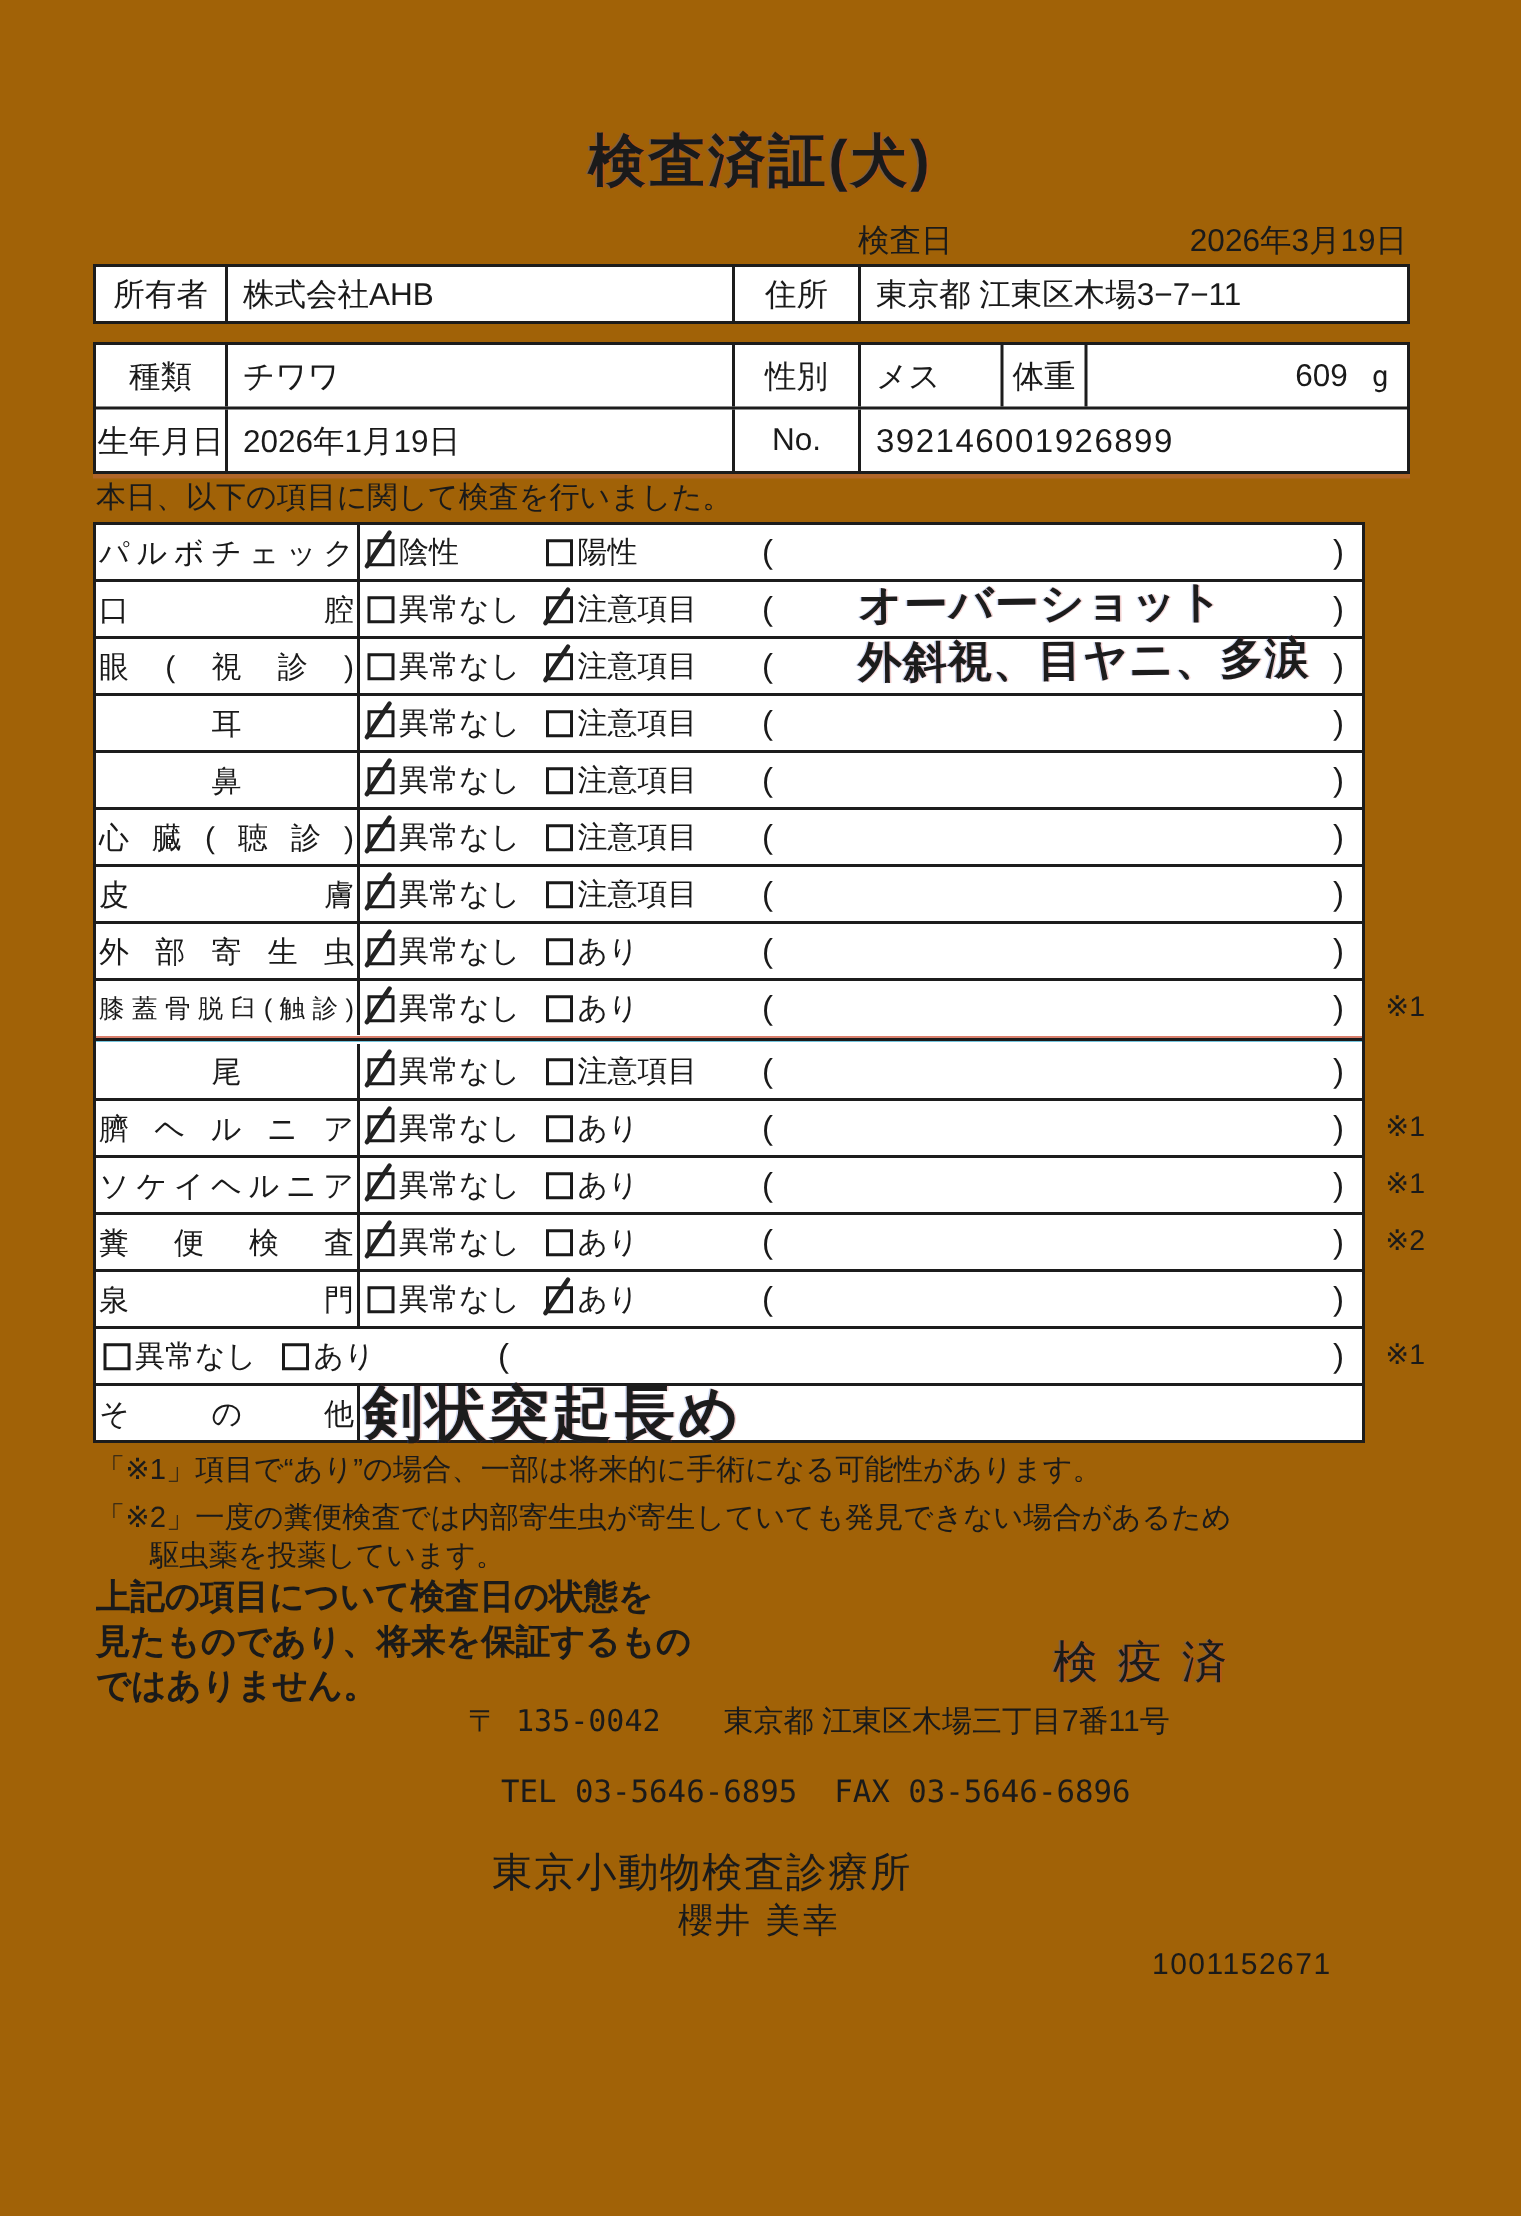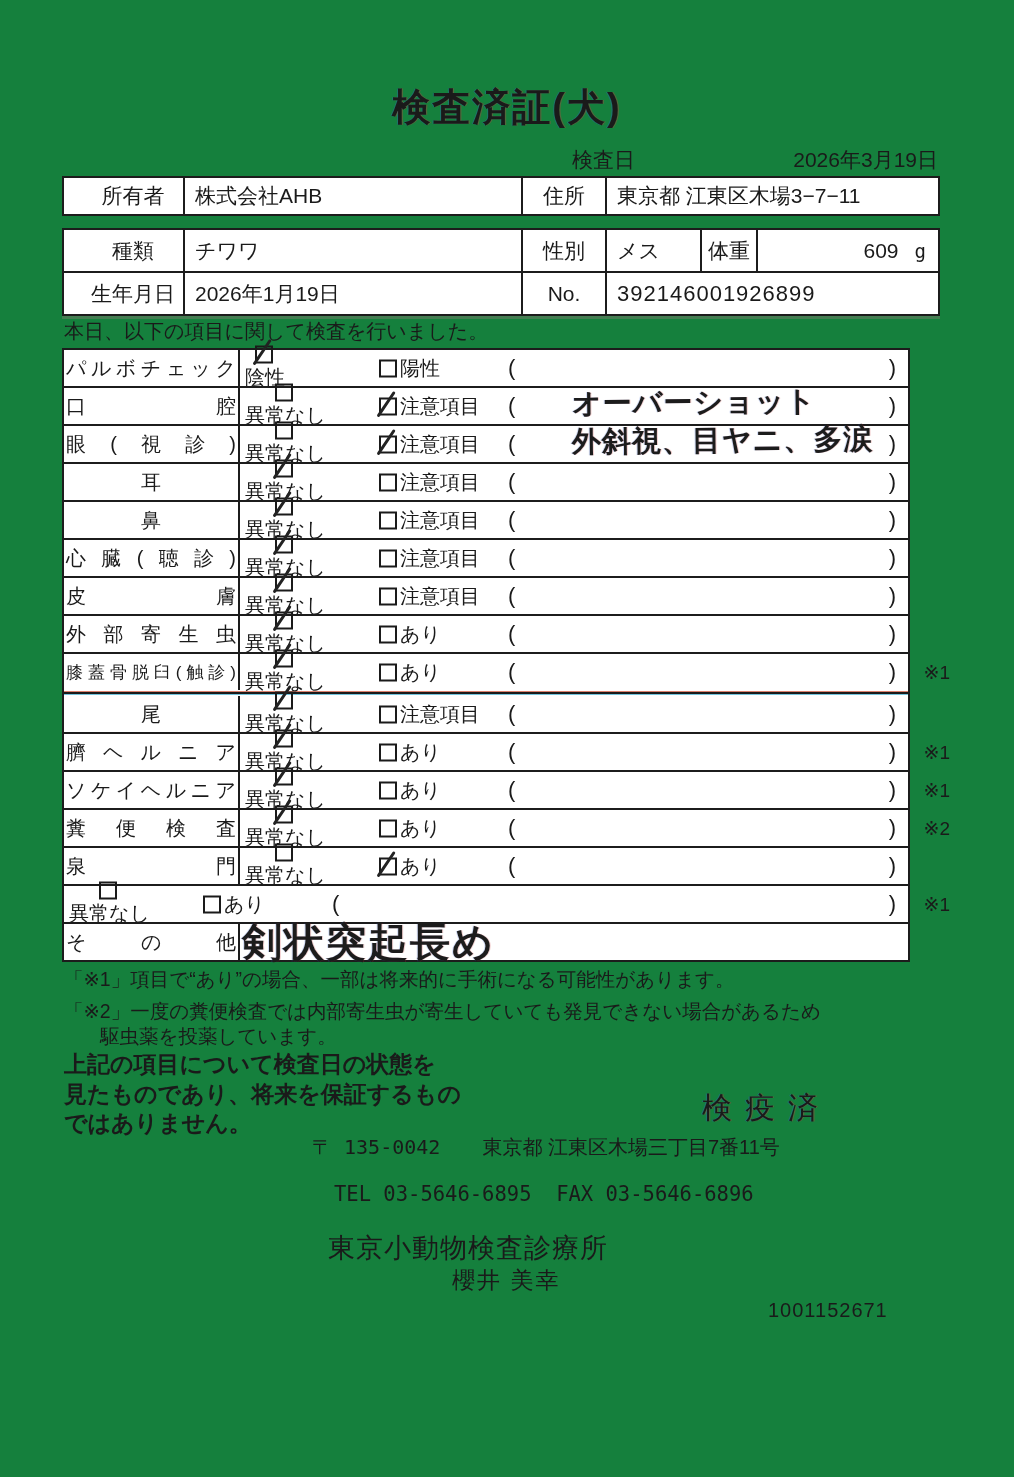--- a/index.html
+++ b/index.html
@@ -1,55 +1,55 @@
 <!DOCTYPE html>
 <html><head>
 <meta charset="utf-8">
 <style>
   html,body{margin:0;padding:0;background:#e8e8e8;}
-  .page{position:relative;width:1014px;height:1477px;background:#15803d;margin:0 auto;
+  .page{position:relative;width:1014px;height:1477px;background:#a16207;margin:0 auto;
         font-family:"Liberation Sans","DejaVu Sans",sans-serif;color:#1a1a1a;overflow:hidden;}
   .abs{position:absolute;}
   .chromatic{text-shadow:1.2px 0 rgba(215,60,60,.30), -1.2px 0 rgba(50,95,215,.30);}
 
   
   .doc-title{left:0;right:0;top:82px;text-align:center;font-size:38px;font-weight:700;letter-spacing:2px;}
   .exam-date-label{left:572px;top:146px;font-size:21px;}
   .exam-date-value{right:76px;top:146px;font-size:21px;}
 
   
   .tbl{border:2px solid #1c1c1c;box-sizing:border-box;display:flex;flex-direction:column;background:#fff;}
   .trow{display:flex;flex:1;align-items:stretch;}
   .trow + .trow{border-top:2px solid #1c1c1c;text-align:right;}
   .tcell{display:flex;align-items:center;font-size:21px;box-sizing:border-box;}
   .tcell.lab{justify-content:center;}
   .tcell.val{padding-left:10px;}
   .bR{border-right:2px solid #1c1c1c;}
   .owner-tbl{left:62px;top:176px;width:878px;height:40px;}
   .info-tbl{left:62px;top:228px;width:878px;height:88px;box-shadow:0 3px 0 rgba(240,120,160,.22);}
-  .w102{width:102px;margin-left:19px;} .w338{width:338px;} .w80{width:84px;} .w95{width:95px;} .w56{width:56px;font-family:Liberation Serif, serif;}
+  .w102{width:88px;} .w338{width:338px;} .w80{width:84px;} .w95{width:95px;} .w56{width:56px;font-family:Liberation Serif, serif;}
   .flx{flex:1;}
   .weight-val{justify-content:flex-end;padding-right:12px;}
   .weight-val .unit{margin-left:16px;font-size:19px;font-family:"DejaVu Sans Mono",monospace;}
   .no-val{font-size:22px;letter-spacing:1px;}
 
   .intro{left:64px;top:318px;font-size:20px;}
 
   
   .checklist{left:62px;top:348px;width:848px;border:2px solid #1c1c1c;box-sizing:border-box;background:#fff;}
   .row{position:relative;height:36px;display:flex;align-items:stretch;}
   .row:not(:first-child){border-top:2px solid #1c1c1c;}
   .row.no-top{border-top:0;}
   .section-divider{height:6px;background:linear-gradient(to bottom,#fff 0 1px,rgba(205,85,60,.75) 1px 2px,#1a1a1a 2px 4px,rgba(55,170,205,.7) 4px 5px,#fff 5px 6px);}
   .label-cell{width:170px;border-right:2px solid #1c1c1c;display:flex;align-items:center;padding:0 2px;box-sizing:content-box;}
   .label-inner{display:block;width:100%;font-size:20px;text-align:justify;text-align-last:justify;white-space:nowrap;}
   .opts{position:relative;flex:1;}
   .opts-normal{display:contents;}
   .opt{position:absolute;top:50%;transform:translateY(-50%);display:flex;align-items:center;font-size:20px;white-space:nowrap;}
-  .opt-1{left:5px;flex-direction:column;} .opt-2{left:139px;}
+  .opt-1{left:5px;} .opt-2{left:124px;}
   .cb{position:relative;width:14px;height:14px;border:2px solid #1a1a1a;display:inline-block;margin-right:3px;flex:0 0 auto;}
   .cb.on::after{content:"";position:absolute;left:-2px;bottom:-4px;width:30px;height:3px;background:#222;
                 transform-origin:0 100%;transform:rotate(-56deg);border-radius:2px;}
   .paren-open{position:absolute;left:268px;top:50%;transform:translateY(-50%);font-size:22px;}
   .paren-close{position:absolute;right:12px;top:50%;transform:translateY(-50%);font-size:22px;}
   .hand{font-weight:600;color:#1c1c1c;white-space:nowrap;
         text-shadow:1px 0 rgba(200,50,50,.22), -1px 0 rgba(50,90,200,.22);}
   .hand-paren{position:absolute;left:332px;top:-5px;font-size:29px;transform:rotate(-.6deg);letter-spacing:1px;}
   .hand-other{position:absolute;left:2px;top:-9px;font-size:40px;font-weight:700;letter-spacing:2px;}
   .ref-note{position:absolute;right:-42px;top:50%;transform:translateY(-50%);font-size:19px;}

